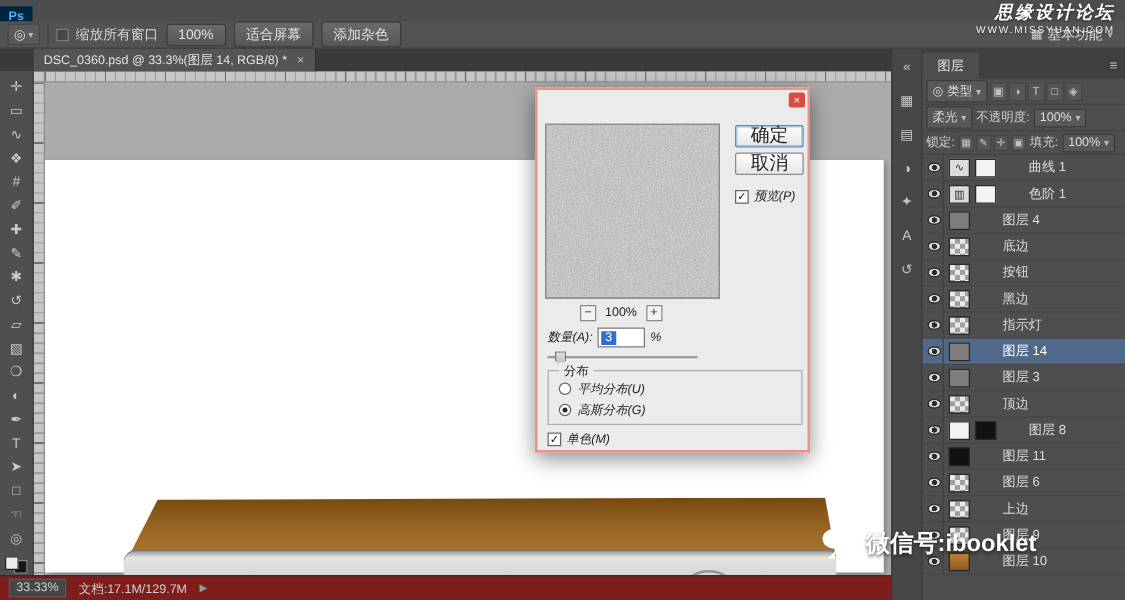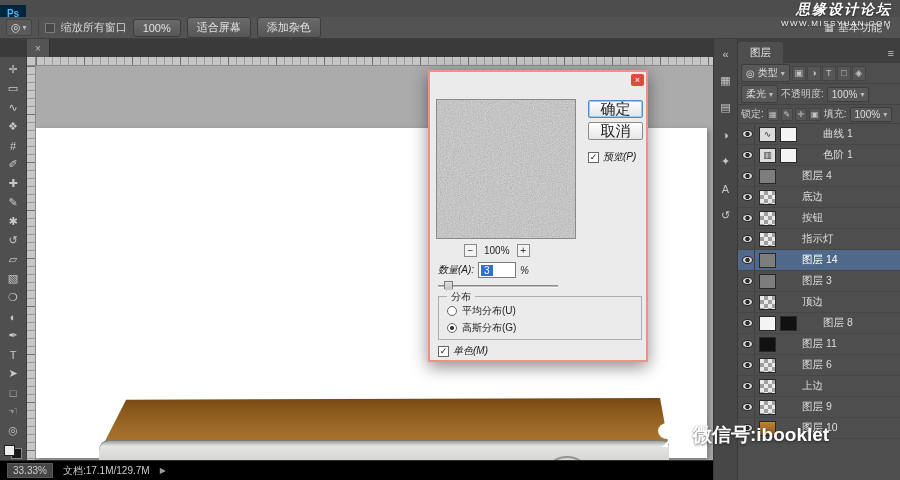--- a/index.html
+++ b/index.html
@@ -64,21 +64,21 @@
 .zoom-row{position:absolute;left:34px;top:172px;display:flex;align-items:center;gap:7px;}
 .zoom-btn{width:13px;height:13px;background:#f3f3f3;border:1px solid #8a8a8a;font-size:10px;line-height:11px;text-align:center;color:#333;}
 .zoom-val{font-size:10px;color:#222;}
 .amount-row{position:absolute;left:8px;top:190px;display:flex;align-items:center;gap:4px;}
 .amount-input{width:38px;height:16px;background:#fff;border:1px solid #7a7a7a;display:flex;align-items:center;padding:0 2px;}
 .amount-sel{background:#2f6fd0;color:#fff;padding:0 3px;font-size:10px;}
 .slider{position:absolute;left:8px;top:213px;width:120px;height:3px;background:#b9b9b9;border-bottom:1px solid #f6f6f6;border-top:1px solid #8c8c8c;}
 .slider-thumb{position:absolute;left:6px;top:-5px;width:9px;height:12px;background:linear-gradient(#dedede,#bdbdbd);border:1px solid #777;clip-path:polygon(0 0,100% 0,100% 62%,50% 100%,0 62%);}
 .groupbox{position:absolute;left:8px;top:224px;width:204px;height:44px;border:1px solid #adadad;}
 .group-legend{position:absolute;left:8px;top:-7px;background:#ebebeb;padding:0 4px;font-size:10px;color:#222;}
-.radio-row{position:absolute;left:8px;display:flex;align-items:center;gap:5px;font-size:10px;color:#222;}
+.radio-row{position:absolute;left:8px;display:flex;align-items:center;gap:5px;font-size:10px;color:#222;font-style:italic;}
 .radio{width:10px;height:10px;border:1px solid #666;border-radius:50%;background:#fff;position:relative;flex:0 0 auto;}
 .radio.on::after{content:"";position:absolute;inset:2px;background:#2c2c2c;border-radius:50%;}
 .dlg-label{font-size:10px;color:#222;font-style:italic;}
 
 
 #ministrip{position:absolute;left:713px;top:39px;width:24px;height:441px;background:#474747;border-left:1px solid #383838;z-index:4;display:flex;flex-direction:column;align-items:center;padding-top:6px;gap:10px;}
 .strip-icon{width:20px;height:17px;display:flex;align-items:center;justify-content:center;font-size:11px;color:#c6c6c6;}
 
 
 #layerspanel{position:absolute;left:737px;top:39px;width:163px;height:441px;background:#4e4e4e;border-left:1px solid #383838;z-index:4;font-size:10px;}
@@ -103,21 +103,21 @@
 .thumb.checker{background:repeating-conic-gradient(#9f9f9f 0% 25%,#eaeaea 0% 50%);background-size:8px 8px;}
 .thumb.gray{background:#7d7d7d;}
 .thumb.black{background:#111;}
 .thumb.white{background:#f4f4f4;}
 .thumb.orange{background:linear-gradient(180deg,#c08236,#8a5a1e);}
 .thumb.adj{background:#dcdcdc;}
 .lname{color:#ddd;font-size:10.5px;white-space:nowrap;overflow:hidden;margin-left:22px;}
 .layer-row.selected .lname{color:#fff;}
 
 
-#statusbar{position:absolute;left:0;bottom:0;width:713px;height:20px;background:#000000;border-top:1px solid #2d2d2d;display:flex;align-items:center;gap:10px;padding:0 7px;font-size:10px;color:#cdcdcd;z-index:6;}
+#statusbar{position:absolute;left:0;bottom:0;width:713px;height:20px;background:#7f1d1d;border-top:1px solid #2d2d2d;display:flex;align-items:center;gap:10px;padding:0 7px;font-size:10px;color:#cdcdcd;z-index:6;}
 .zoom-box{border:1px solid #585858;background:#464646;padding:1px 5px;}
 .status-arrow{font-size:8px;color:#9a9a9a;}
 
 
 #wm-top{position:absolute;right:8px;top:1px;z-index:40;text-align:right;color:#fff;text-shadow:0 1px 2px rgba(0,0,0,.5);}
 #wm-top .wm-line1{font-size:14px;font-weight:bold;font-style:italic;letter-spacing:2px;}
 #wm-top .wm-line2{font-size:8px;letter-spacing:1.5px;opacity:.95;}
 #wm-bottom{position:absolute;left:658px;top:422px;z-index:40;display:flex;align-items:center;gap:7px;color:#fff;font-size:19px;font-weight:bold;text-shadow:0 1px 3px rgba(0,0,0,.6);}
 .wechat-icon{position:relative;width:28px;height:24px;flex:0 0 auto;}
 .wechat-icon .bub1{position:absolute;left:0;top:0;width:19px;height:16px;background:#fff;border-radius:50%;}
@@ -144,20 +144,21 @@
   <button class="opt-btn">添加杂色</button>
   <div class="ws-group">
     <span class="ws-icon">▦</span>
     <span>基本功能</span>
     <span class="caret">▾</span>
   </div>
 </div>
 
 <div id="tabbar">
   <div id="doctab">
+    <span>DSC_0360.psd @ 33.3%(图层 14, RGB/8) *</span>
     <span class="tab-close">×</span>
   </div>
 </div>
 
 <div id="toolbar">
   <div id="tools">
       <div class="tool">✛</div>
       <div class="tool">▭</div>
       <div class="tool">∿</div>
       <div class="tool">❖</div>
@@ -356,20 +357,27 @@
           <span class="eyeball"></span>
         </div>
         <div class="thumb checker"></div>
         <span class="lname">按钮</span>
       </div>
       <div class="layer-row">
         <div class="eye-cell">
           <span class="eyeball"></span>
         </div>
         <div class="thumb checker"></div>
+        <span class="lname">黑边</span>
+      </div>
+      <div class="layer-row">
+        <div class="eye-cell">
+          <span class="eyeball"></span>
+        </div>
+        <div class="thumb checker"></div>
         <span class="lname">指示灯</span>
       </div>
       <div class="layer-row selected">
         <div class="eye-cell">
           <span class="eyeball"></span>
         </div>
         <div class="thumb gray"></div>
         <span class="lname">图层 14</span>
       </div>
       <div class="layer-row">

